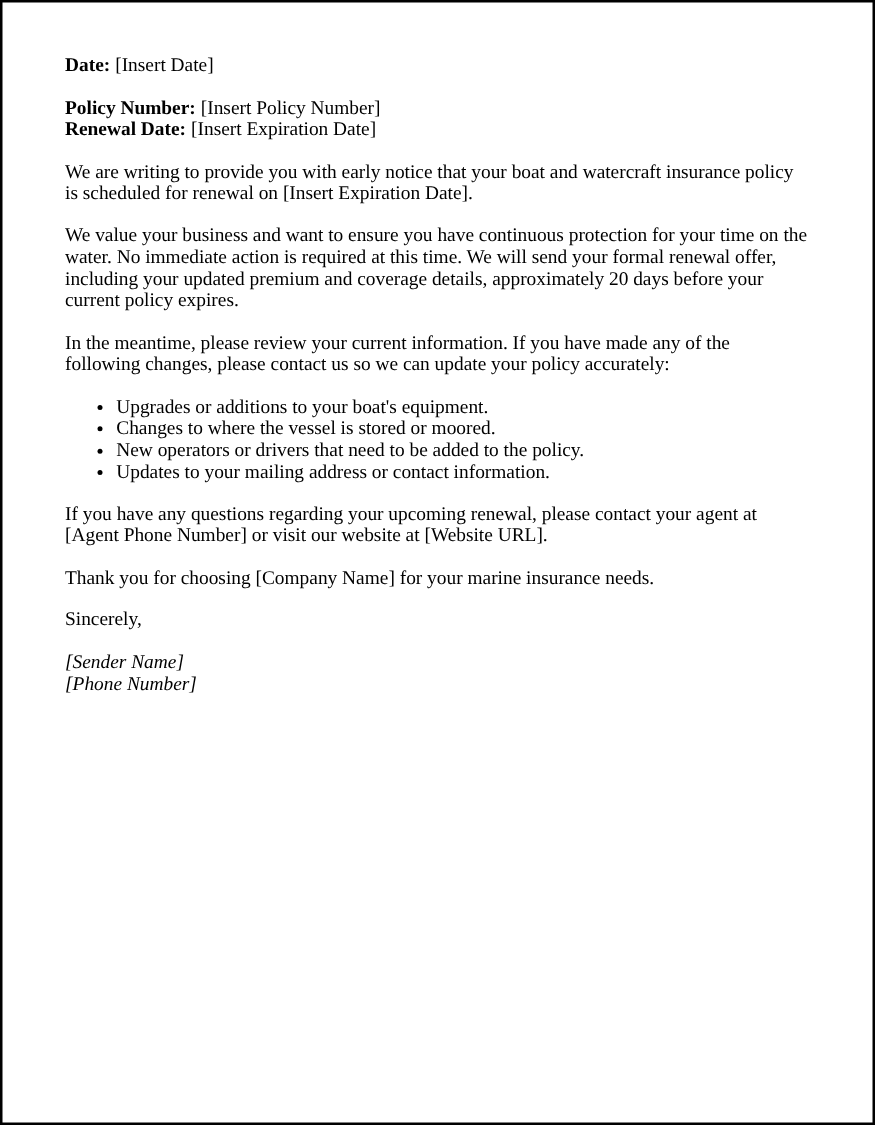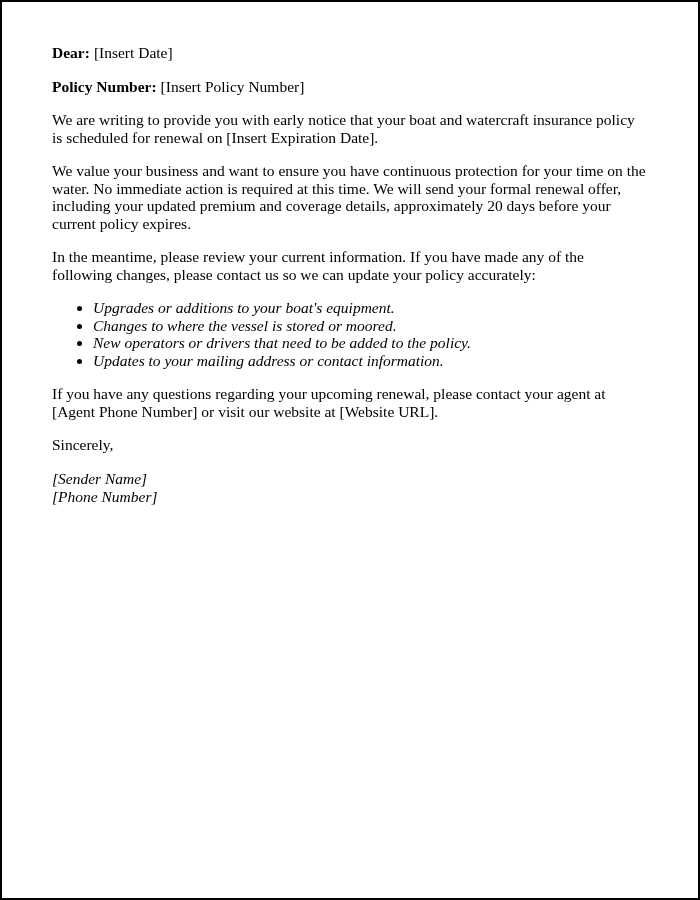--- a/index.html
+++ b/index.html
@@ -22,56 +22,59 @@
     font-size: 15.5px;
     line-height: 17.5px;
   }
   .meta-date { margin-bottom: 16px; }
   .meta-block { margin-bottom: 16px; }
   .lbl { font-weight: bold; margin-right: 4px; }
   p { margin-bottom: 16px; }
   ul.bullet-list {
     margin: 0 0 16px 0;
     padding-left: 41px;
-    font-style: italic;
   }
   ul.bullet-list li { margin-bottom: 0; }
   .signature-block .line { margin-bottom: 0.5px; font-style: italic; }
 </style>
 </head>
 <body>
 
 <div class="page">
 
   <div class="meta-date line">
-    <span class="lbl">Dear:</span><span>[Insert Date]</span>
+    <span class="lbl">Date:</span><span>[Insert Date]</span>
   </div>
 
   <div class="meta-block">
     <div class="line">
       <span class="lbl">Policy Number:</span><span>[Insert Policy Number]</span>
+    </div>
+    <div class="line">
+      <span class="lbl">Renewal Date:</span><span>[Insert Expiration Date]</span>
     </div>
   </div>
 
 
   <p>We are writing to provide you with early notice that your boat and watercraft insurance policy is scheduled for renewal on [Insert Expiration Date].</p>
 
   <p>We value your business and want to ensure you have continuous protection for your time on the water. No immediate action is required at this time. We will send your formal renewal offer, including your updated premium and coverage details, approximately 20 days before your current policy expires.</p>
 
   <p>In the meantime, please review your current information. If you have made any of the following changes, please contact us so we can update your policy accurately:</p>
 
   <ul class="bullet-list">
     <li>Upgrades or additions to your boat's equipment.</li>
     <li>Changes to where the vessel is stored or moored.</li>
     <li>New operators or drivers that need to be added to the policy.</li>
     <li>Updates to your mailing address or contact information.</li>
   </ul>
 
   <p>If you have any questions regarding your upcoming renewal, please contact your agent at [Agent Phone Number] or visit our website at [Website URL].</p>
 
+  <p>Thank you for choosing [Company Name] for your marine insurance needs.</p>
 
   <p>Sincerely,</p>
 
   <div class="signature-block">
     <div class="line">[Sender Name]</div>
     <div class="line">[Phone Number]</div>
   </div>
 
 </div>
 

